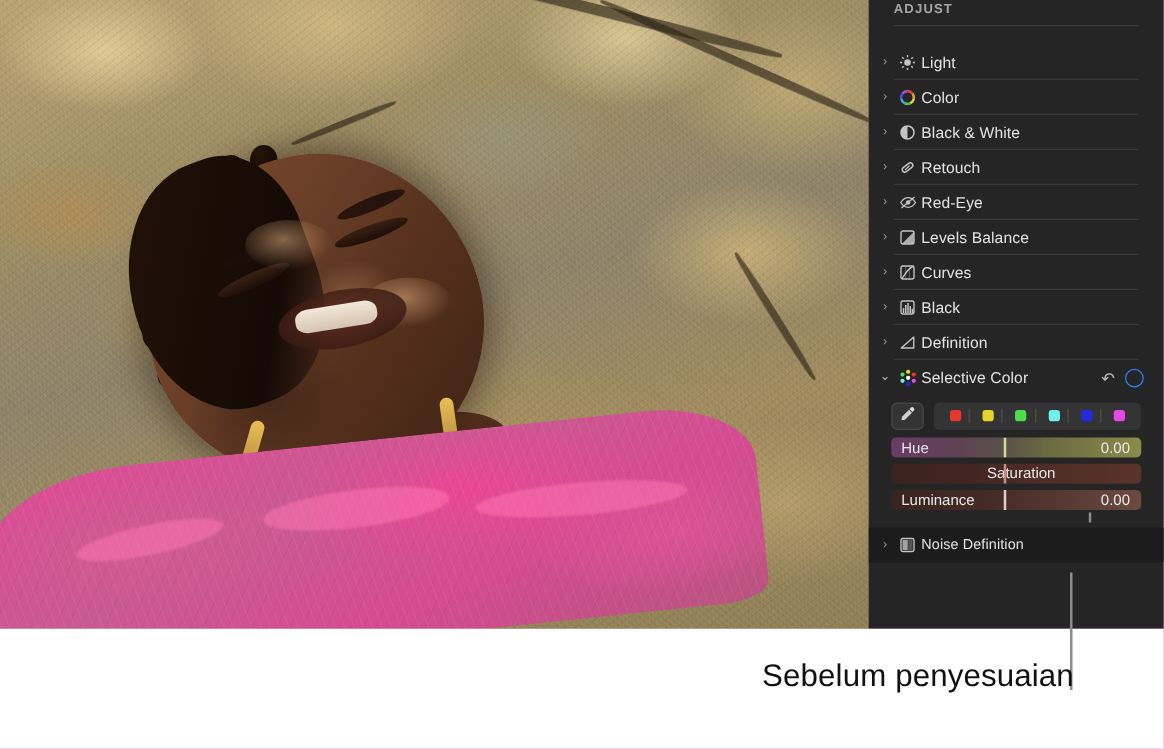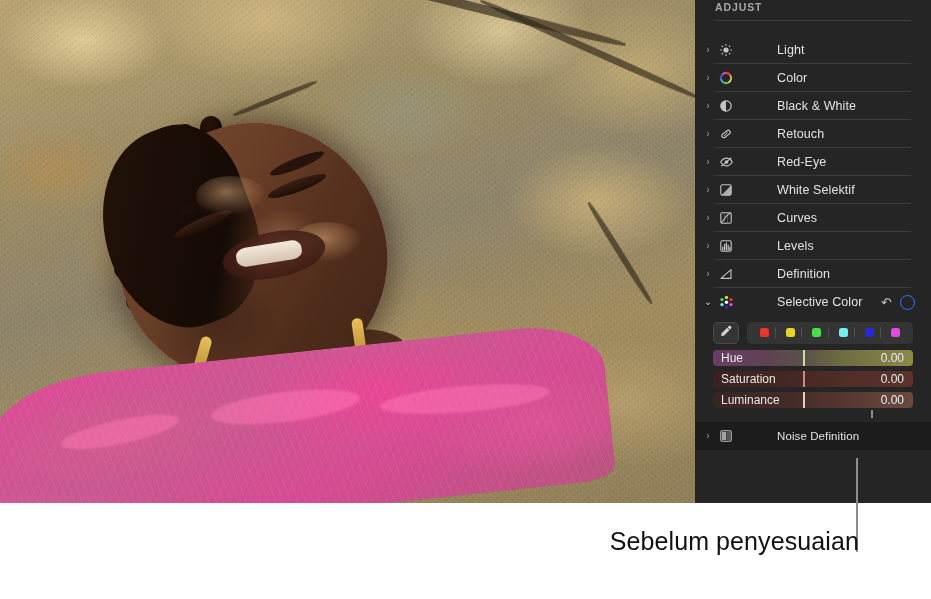--- a/index.html
+++ b/index.html
@@ -154,21 +154,21 @@
   .row.last::after { display:none; }
   .chev {
     width:14px; flex:0 0 14px; text-align:center;
     color:#9a9a9a; font-size:10px; line-height:1;
   }
   .chev.open { color:#bdbdbd; }
   .ricon {
     width:22px; flex:0 0 22px; display:flex; align-items:center; justify-content:center;
     color:#bdbdbd;
   }
-  .rlabel { font-size:12.5px; color:#e2e2e2; letter-spacing:.1px;margin-left:40px; }
+  .rlabel { font-size:12.5px; color:#e2e2e2; letter-spacing:.1px; }
   .row-right {
     margin-left:auto; display:flex; align-items:center; gap:8px; padding-right:16px;
   }
   .reset-icon { color:#c0c0c0; font-size:13px; line-height:1; }
   .toggle-circle {
     width:15px; height:15px; border-radius:50%;
     border:1.7px solid #2f7bf6;
   }
 
   
@@ -338,21 +338,21 @@
           <span class="rlabel">Red-Eye</span>
         </div>
         <div class="row">
           <span class="chev">›</span>
           <span class="ricon">
             <svg width="14" height="14" viewBox="0 0 14 14">
               <rect x="1.8" y="1.8" width="10.4" height="10.4" rx="1.6" fill="none" stroke="#c4c4c4" stroke-width="1.1"></rect>
               <path d="M2.6 12 L12 2.6 L12 12 Z" fill="#c4c4c4" opacity=".85"></path>
             </svg>
           </span>
-          <span class="rlabel">White Selektif</span>
+          <span class="rlabel">Levels Balance</span>
         </div>
         <div class="row">
           <span class="chev">›</span>
           <span class="ricon">
             <svg width="14" height="14" viewBox="0 0 14 14">
               <rect x="1.8" y="1.8" width="10.4" height="10.4" rx="1.4" fill="none" stroke="#c4c4c4" stroke-width="1.1"></rect>
               <line x1="5.3" y1="1.8" x2="5.3" y2="12.2" stroke="#c4c4c4" stroke-width=".5" opacity=".6"></line>
               <line x1="8.7" y1="1.8" x2="8.7" y2="12.2" stroke="#c4c4c4" stroke-width=".5" opacity=".6"></line>
               <path d="M2 12 C5 10 6 4 12 2" fill="none" stroke="#c4c4c4" stroke-width="1.1"></path>
             </svg>
@@ -364,21 +364,21 @@
           <span class="ricon">
             <svg width="14" height="14" viewBox="0 0 14 14">
               <rect x="1.8" y="1.8" width="10.4" height="10.4" rx="1.4" fill="none" stroke="#c4c4c4" stroke-width="1.1"></rect>
               <rect x="3.2" y="7.5" width="1.2" height="4" fill="#c4c4c4"></rect>
               <rect x="5" y="5" width="1.2" height="6.5" fill="#c4c4c4"></rect>
               <rect x="6.8" y="3.4" width="1.2" height="8.1" fill="#c4c4c4"></rect>
               <rect x="8.6" y="5.8" width="1.2" height="5.7" fill="#c4c4c4"></rect>
               <rect x="10.3" y="8" width="1.2" height="3.5" fill="#c4c4c4"></rect>
             </svg>
           </span>
-          <span class="rlabel">Levels</span>
+          <span class="rlabel">Black</span>
         </div>
         <div class="row">
           <span class="chev">›</span>
           <span class="ricon">
             <svg width="14" height="14" viewBox="0 0 14 14">
               <path d="M12 11.4 L2 11.4 L12 2.6 Z" fill="none" stroke="#c4c4c4" stroke-width="1.1" stroke-linejoin="round"></path>
             </svg>
           </span>
           <span class="rlabel">Definition</span>
         </div>
@@ -416,21 +416,21 @@
               <span class="sw" style="background: rgb(111, 240, 238);"></span>
               <span class="sw" style="background: rgb(39, 39, 224);"></span>
               <span class="sw" style="background: rgb(229, 72, 229);"></span>
             </div>
           </div>
           <div class="slider" style="background: linear-gradient(90deg, rgb(106, 59, 102) 0%, rgb(94, 67, 82) 28%, rgb(89, 81, 74) 45%, rgb(106, 106, 66) 62%, rgb(139, 139, 74) 100%);">
             <div class="s-thumb" style="left: 45%; background: rgb(216, 216, 154);"></div>
             <span class="s-label">Hue</span>
             <span class="s-val">0.00</span>
           </div>
-          <div class="slider" style="background: linear-gradient(90deg, rgb(59, 34, 30) 0%, rgb(69, 39, 35) 40%, rgb(78, 44, 38) 60%, rgb(90, 51, 44) 100%);">
+          <div class="slider" style="background: linear-gradient(90deg, rgb(59, 34, 30) 0%, rgb(69, 39, 35) 40%, rgb(78, 44, 38) 60%, rgb(90, 51, 44) 100%); flex-direction: column;">
             <div class="s-thumb" style="left: 45%; background: rgb(199, 141, 130);"></div>
             <span class="s-label">Saturation</span>
             <span class="s-val">0.00</span>
           </div>
           <div class="slider" style="background: linear-gradient(90deg, rgb(58, 36, 32) 0%, rgb(69, 43, 38) 40%, rgb(85, 55, 47) 65%, rgb(107, 74, 64) 100%);">
             <div class="s-thumb" style="left: 45%; background: rgb(224, 207, 200);"></div>
             <span class="s-label">Luminance</span>
             <span class="s-val">0.00</span>
           </div>
           <div class="tickmark" style="left: 158px; top: 2px; position: relative;"></div>

